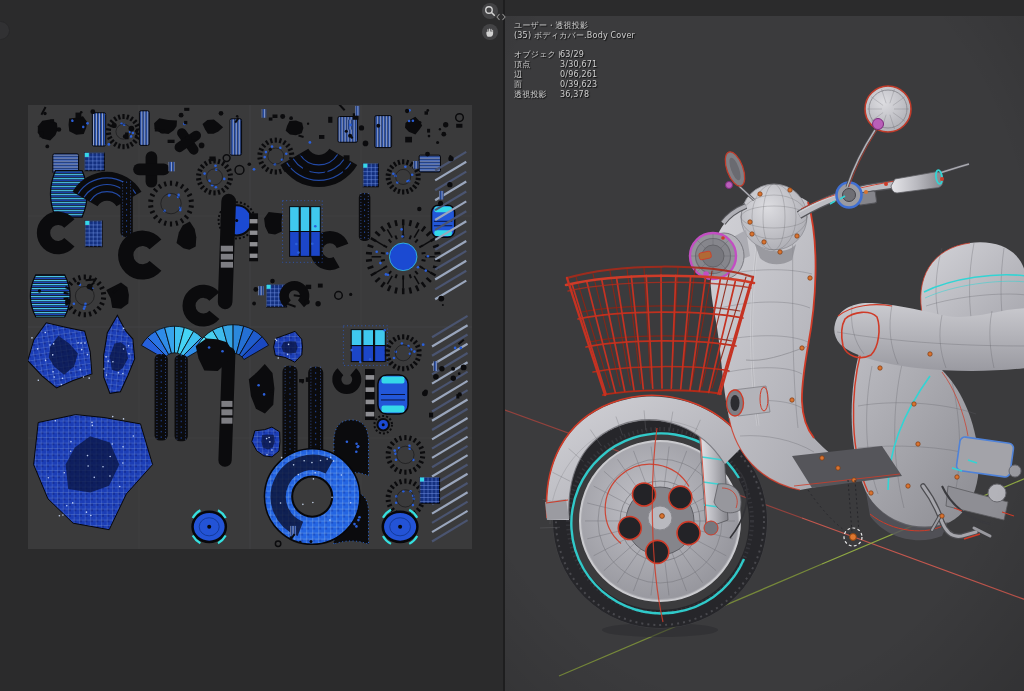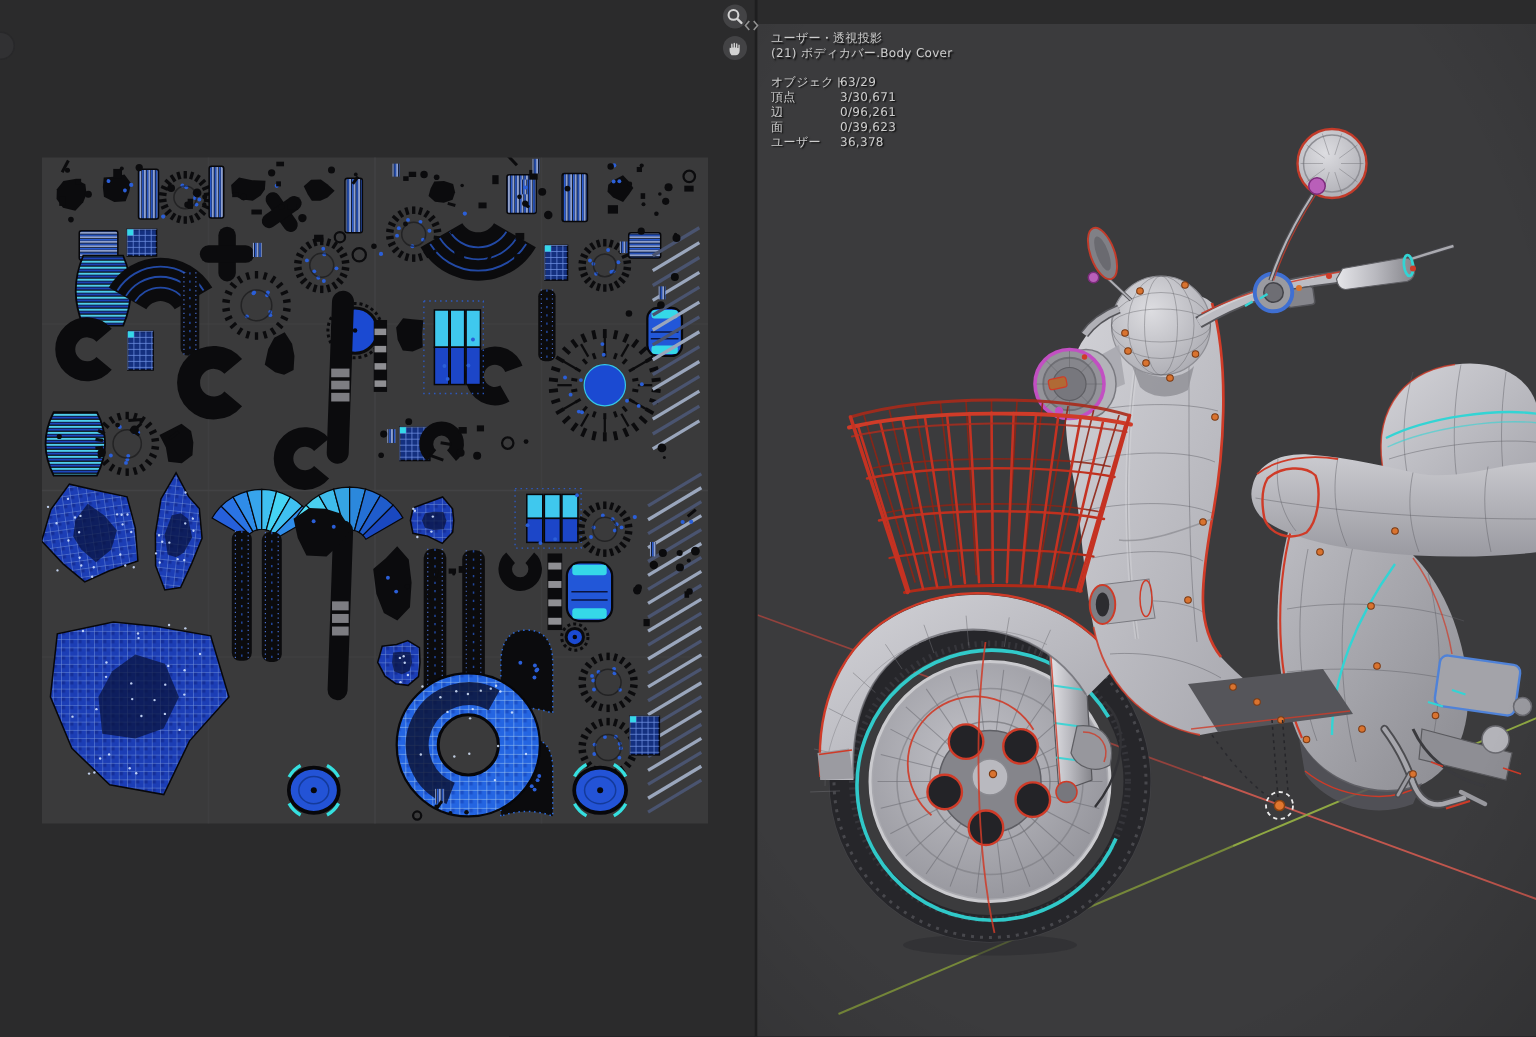--- a/index.html
+++ b/index.html
@@ -1776,38 +1776,38 @@
           <circle cx="851" cy="521" r="9" fill="none" stroke="#ececec" stroke-width="1.2" stroke-dasharray="2.8 2.4"></circle>
           <circle cx="851" cy="521" r="3.4" fill="#e0772f" stroke="#8a4210"></circle>
         </g>
       </g>
 
       <rect x="503" y="0" width="521" height="691" fill="url(#vig)"></rect>
     </svg>
 
     <div class="overlay">
       <div class="vline">ユーザー・透視投影</div>
-      <div class="vline">(21) ボディカバー.Body Cover</div>
+      <div class="vline">(35) ボディカバー.Body Cover</div>
       <div class="stats" id="stats">
           <div class="stat-row">
             <span class="stat-label">オブジェクト</span>
             <span class="stat-value">63/29</span>
           </div>
           <div class="stat-row">
             <span class="stat-label">頂点</span>
             <span class="stat-value">3/30,671</span>
           </div>
           <div class="stat-row">
             <span class="stat-label">辺</span>
             <span class="stat-value">0/96,261</span>
           </div>
           <div class="stat-row">
             <span class="stat-label">面</span>
             <span class="stat-value">0/39,623</span>
           </div>
           <div class="stat-row">
-            <span class="stat-label">ユーザー</span>
+            <span class="stat-label">透視投影</span>
             <span class="stat-value">36,378</span>
           </div>
         </div>
     </div>
   </section>
 </div>
 
 </body></html>

